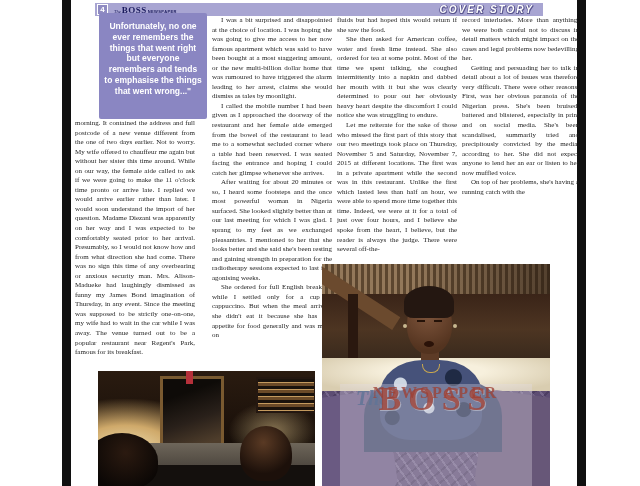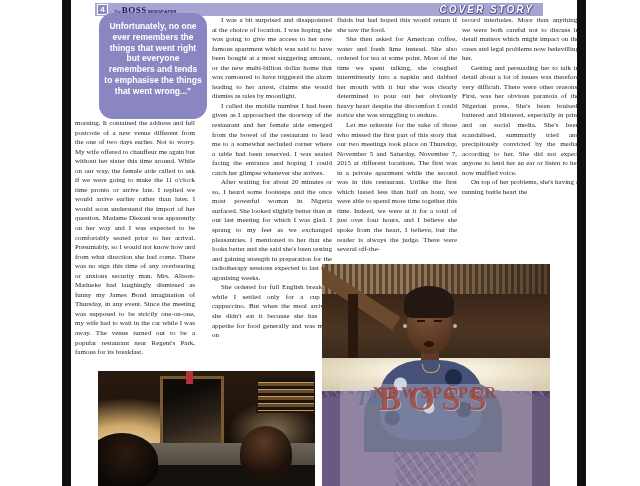--- a/index.html
+++ b/index.html
@@ -18,21 +18,21 @@
   .mast{display:flex;align-items:baseline;margin-left:6px;color:var(--masthead_navy,#1b1b5e);}
   .mast .the{font:italic 4.5px "Liberation Serif",serif;margin-right:1px;}
   .mast .boss{font:bold 9px "Liberation Serif",serif;letter-spacing:.5px;}
   .mast .np{font:bold 4px "Liberation Sans",sans-serif;letter-spacing:.4px;margin-left:1px;}
   .section{margin-left:auto;margin-right:9px;font:italic bold 10px "Liberation Sans",sans-serif;
       color:#ffffff;letter-spacing:2px;
       text-shadow:1px 1px 0 #5a5690,-0.5px -0.5px 0 #5a5690,1px -0.5px 0 #5a5690,-0.5px 1px 0 #5a5690;padding-left:36px;}
 
   
   .quote{position:absolute;left:99px;top:13px;width:108px;height:106px;box-sizing:border-box;
-      background:var(--quote_box,#8a86c2);border-radius:14px;color:#ffffff;text-align:center;
+      background:var(--quote_box,#8a86c2);border-radius:2px;color:#ffffff;text-align:center;
       font:bold 8.5px/10.8px "Liberation Sans",sans-serif;padding:8px 5px 0 5px;}
 
   
   .col{position:absolute;width:120px;font-size:7px;line-height:9.55px;text-align:justify;
       color:var(--body_text,#1d1d1d);overflow:hidden;}
   .col p{margin:0;}
   .col p.ind{text-indent:9px;}
   #col1{left:75px;top:119px;height:250px;}
   #col2{left:212px;top:16px;height:352px;}
   #col3{left:337px;top:16px;height:246px;}
@@ -139,21 +139,21 @@
 
 <div id="col3" class="col">
   <p>fluids but had hoped this would return if she saw the food.</p>
   <p class="ind">She then asked for American coffee, water and fresh lime instead. She also ordered for tea at some point. Most of the time we spent talking, she coughed intermittently into a napkin and dabbed her mouth with it but she was clearly determined to pour out her obviously heavy heart despite the discomfort I could notice she was struggling to endure.</p>
   <p class="ind">Let me reiterate for the sake of those who missed the first part of this story that our two meetings took place on Thursday, November 5 and Saturday, November 7, 2015 at different locations. The first was in a private apartment while the second was in this restaurant. Unlike the first which lasted less than half an hour, we were able to spend more time together this time. Indeed, we were at it for a total of just over four hours, and I believe she spoke from the heart, I believe, but the reader is always the judge. There were several off-the-</p>
 </div>
 
 <div id="col4" class="col">
   <p>record interludes. More than anything, we were both careful not to discuss in detail matters which might impact on the cases and legal problems now bedevilling her.</p>
   <p class="ind">Getting and persuading her to talk in detail about a lot of issues was therefore very difficult. There were other reasons. First, was her obvious paranoia of the Nigerian press. She's been bruised, battered and blistered, especially in print and on social media. She's been scandalised, summarily tried and precipitously convicted by the media, according to her. She did not expect anyone to lend her an ear or listen to her now muffled voice.</p>
-  <p class="ind">On top of her problems, she's having a running battle heart the</p>
+  <p class="ind">On top of her problems, she's having a running catch with the</p>
 </div>
 
 <div id="photo-left" class="ph">
   <div class="pl-glow"></div>
   <div class="pl-glow2"></div>
   <div class="pl-mirror"></div>
   <div class="pl-red"></div>
   <div class="pl-panel"></div>
   <div class="pl-bench"></div>
   <div class="pl-table"></div>

